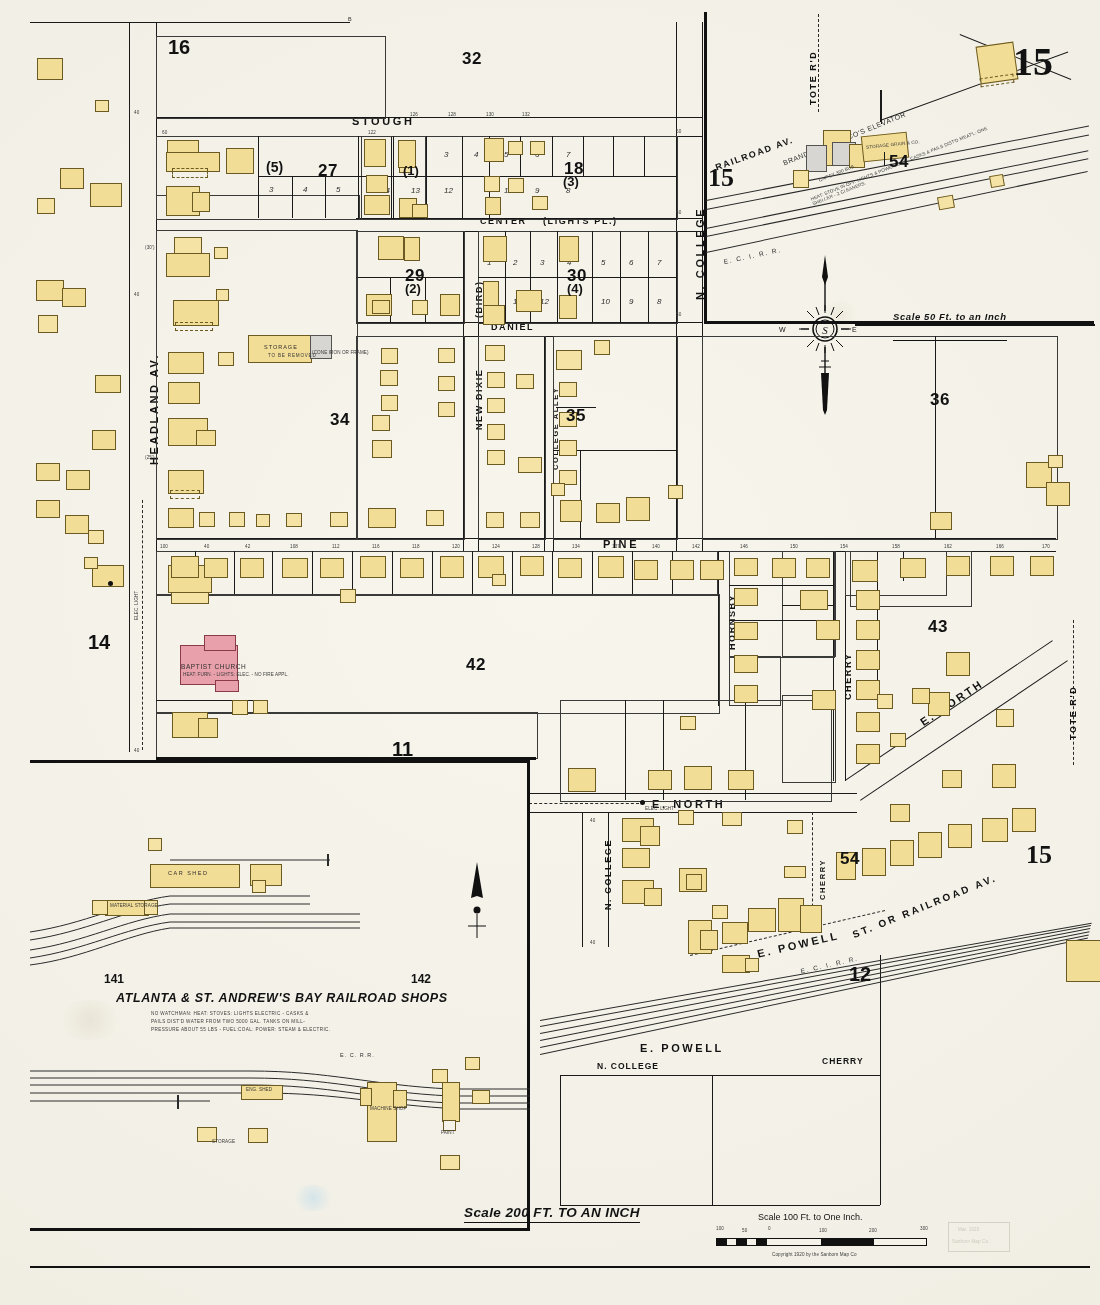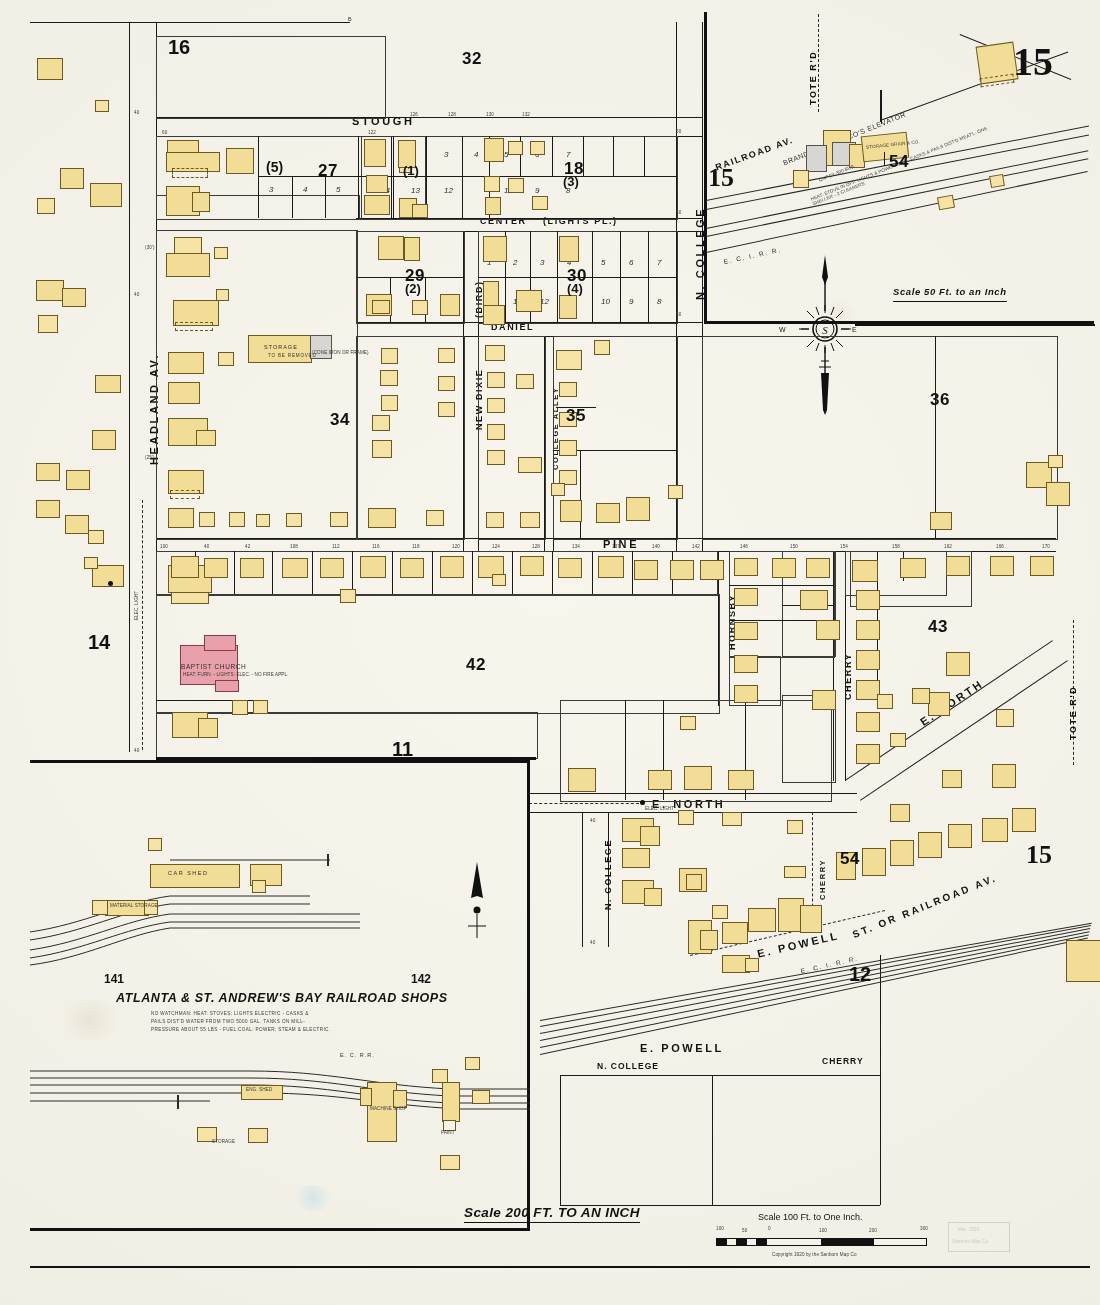--- a/index.html
+++ b/index.html
@@ -112,21 +112,21 @@
   <div class="bldg sm" style="left:938px;top:196px;width:14px;height:11px;transform:rotate(-10deg);"></div>
   <div class="bldg sm" style="left:990px;top:175px;width:12px;height:10px;transform:rotate(-10deg);"></div>
   <div class="bldg" style="left:978px;top:44px;width:36px;height:36px;transform:rotate(-8deg);"></div>
   <div class="bldg dash" style="left:980px;top:76px;width:32px;height:7px;transform:rotate(-8deg);background:none;"></div>
 
   <div class="t sheetkey" style="left:1013px;top:38px;">15</div>
   <div class="t sheetkey-sm" style="left:708px;top:163px;">15</div>
 
   <div class="ln ln-v" style="left:881px;top:90px;height:34px;"></div>
 
-  <div class="t" style="left:893px;top:286px;font-size:9.5px;font-style:italic;font-weight:700;letter-spacing:.6px;border-bottom:1px solid #111;padding-bottom:4px;">Scale 50 Ft. to an Inch</div>
+  <div class="t" style="left:893px;top:311px;font-size:9.5px;font-style:italic;font-weight:700;letter-spacing:.6px;border-bottom:1px solid #111;padding-bottom:18px;">Scale 50 Ft. to an Inch</div>
 
   <div id="compass">
     <svg width="60" height="160" viewBox="0 0 60 160">
 
       <polygon points="30,0 33,22 30,30 27,22" fill="#111"></polygon>
       <line x1="30" y1="18" x2="30" y2="56" stroke="#111" stroke-width="1.4"></line>
       <line x1="30" y1="92" x2="30" y2="118" stroke="#111" stroke-width="1.4"></line>
       <polygon points="26,118 34,118 32,155 30,160 28,155" fill="#111"></polygon>
       <line x1="24" y1="112" x2="36" y2="112" stroke="#111" stroke-width="1"></line>
       <line x1="26" y1="106" x2="34" y2="106" stroke="#111" stroke-width="1"></line>

